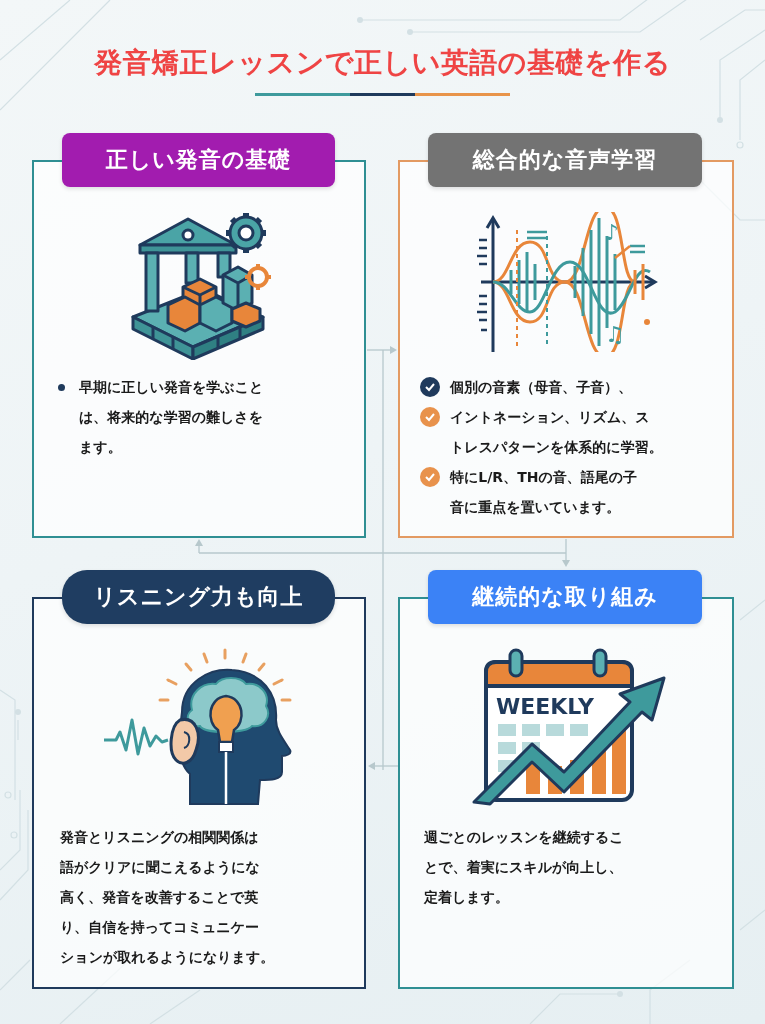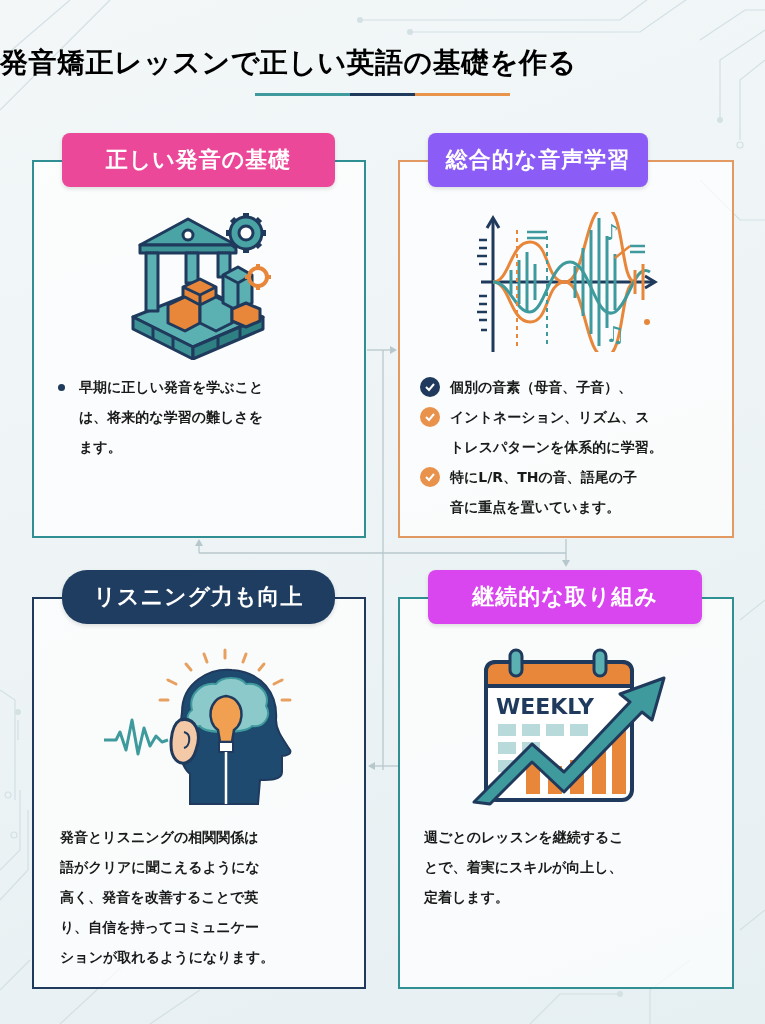--- a/index.html
+++ b/index.html
@@ -6,22 +6,22 @@
   html, body { width: 765px; height: 1024px; overflow: hidden; }
   body {
     position: relative;
     background: linear-gradient(160deg, #f3f7f8 0%, #eef4f6 45%, #e6eff2 100%);
     font-family: "DejaVu Sans", "Liberation Sans", sans-serif;
     color: #1c1c1c;
   }
   .bg-circuit { position: absolute; inset: 0; pointer-events: none; }
   .page-title {
     position: absolute; left: 0; right: 0; top: 44px;
-    font-size: 28px; font-weight: bold;
-    color: #000000; letter-spacing: 0.5px;
+    text-align: center; font-size: 28px; font-weight: bold;
+    color: #ef4444; letter-spacing: 0.5px;
   }
   .title-underline { position: absolute; top: 93px; left: 255px; height: 3px; width: 255px; display: flex; }
   .title-underline span { display: block; height: 100%; }
   .card { position: absolute; border: 2px solid; background: rgba(255,255,255,0.72); }
   .badge {
     position: absolute; height: 54px; border-radius: 8px;
     color: #ffffff; font-size: 22px; font-weight: bold;
     display: flex; align-items: center; justify-content: center;
     letter-spacing: 1px; box-shadow: 0 2px 4px rgba(0,0,0,0.12);
   }
@@ -90,21 +90,21 @@
 
 <h1 class="page-title">発音矯正レッスンで正しい英語の基礎を作る</h1>
 <div class="title-underline">
   <span style="width:95px;background:#3e9a9c"></span>
   <span style="width:65px;background:#1f3a5c"></span>
   <span style="width:95px;background:#e8944a"></span>
 </div>
 
 <section>
   <div class="card" style="left:32px;top:160px;width:334px;height:378px;border-color:#2f8f93;"></div>
-  <div class="badge" style="left:62px;top:133px;width:273px;background:#ec4899;">正しい発音の基礎</div>
+  <div class="badge" style="left:62px;top:133px;width:273px;background:#a21caf;">正しい発音の基礎</div>
   <svg class="illus" style="left:128px;top:205px;" width="145" height="155" viewBox="0 0 145 155">
     <g stroke="#1f3a5c" stroke-width="3" stroke-linejoin="round">
 
       <path d="M5 112 L65 142 L135 112 L75 84 Z" fill="#5bb0b2"></path>
       <path d="M5 112 L5 124 L65 154 L65 142 Z" fill="#3f9497"></path>
       <path d="M65 142 L65 154 L135 124 L135 112 Z" fill="#2f8083"></path>
       <path d="M25 122 L25 134 M45 132 L45 144 M90 144 L90 132 M112 134 L112 122" fill="none"></path>
 
       <path d="M12 40 L60 14 L108 40 Z" fill="#4aa4a6"></path>
       <rect x="12" y="40" width="96" height="8" fill="#3f9497"></rect>
@@ -155,21 +155,21 @@
         <div>早期に正しい発音を学ぶこと</div>
         <div>は、将来的な学習の難しさを</div>
         <div>ます。</div>
       </div>
     </div>
   </div>
 </section>
 
 <section>
   <div class="card" style="left:398px;top:160px;width:336px;height:378px;border-color:#e39a62;"></div>
-  <div class="badge" style="left:428px;top:133px;width:220px;background:#8b5cf6;">総合的な音声学習</div>
+  <div class="badge" style="left:428px;top:133px;width:274px;background:#737373;">総合的な音声学習</div>
   <svg class="illus" style="left:475px;top:212px;" width="190" height="140" viewBox="0 0 190 140">
 
     <g stroke="#1f3a5c" stroke-width="3" fill="none">
       <line x1="18" y1="140" x2="18" y2="8"></line>
       <path d="M12 16 L18 6 L24 16"></path>
       <line x1="6" y1="70" x2="178" y2="70"></line>
       <path d="M170 64 L180 70 L170 76"></path>
     </g>
     <g stroke="#1f3a5c" stroke-width="2.5">
       <line x1="4" y1="28" x2="12" y2="28"></line>
@@ -294,21 +294,21 @@
     <div>発音とリスニングの相関関係は</div>
     <div>語がクリアに聞こえるようにな</div>
     <div>高く、発音を改善することで英</div>
     <div>り、自信を持ってコミュニケー</div>
     <div>ションが取れるようになります。</div>
   </div>
 </section>
 
 <section>
   <div class="card" style="left:398px;top:597px;width:336px;height:392px;border-color:#2f8f93;"></div>
-  <div class="badge" style="left:428px;top:570px;width:274px;background:#d946ef;">継続的な取り組み</div>
+  <div class="badge" style="left:428px;top:570px;width:274px;background:#3b82f6;">継続的な取り組み</div>
   <svg class="illus" style="left:470px;top:648px;" width="200" height="158" viewBox="0 0 200 158">
 
     <rect x="16" y="14" width="146" height="138" rx="10" fill="#ffffff" stroke="#1f3a5c" stroke-width="4"></rect>
     <path d="M16 24 Q16 14 26 14 L152 14 Q162 14 162 24 L162 38 L16 38 Z" fill="#e8863a" stroke="#1f3a5c" stroke-width="4"></path>
 
     <rect x="40" y="2" width="12" height="26" rx="6" fill="#5bb0b2" stroke="#1f3a5c" stroke-width="3"></rect>
     <rect x="124" y="2" width="12" height="26" rx="6" fill="#5bb0b2" stroke="#1f3a5c" stroke-width="3"></rect>
     <text x="26" y="66" font-size="22" font-weight="bold" fill="#1f3a5c" font-family="DejaVu Sans, sans-serif">WEEKLY</text>
 
     <g fill="#b8dadb">

